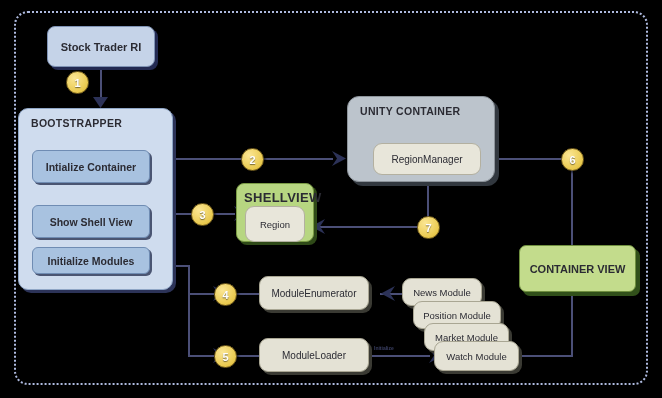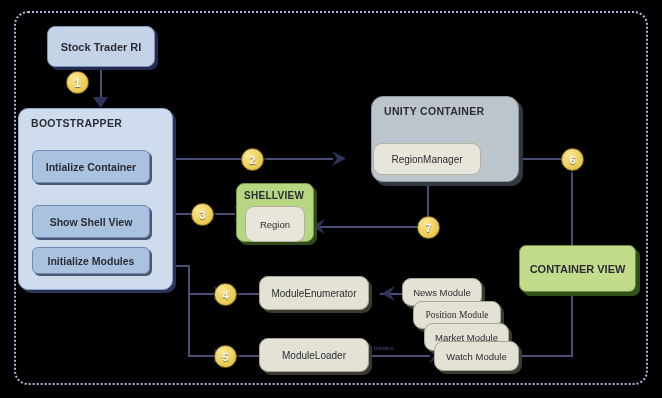--- a/index.html
+++ b/index.html
@@ -116,29 +116,29 @@
   <div class="node blue-inner" style="left:32px;top:142px;width:118px;height:33px;font-size:10.5px;">
     <span>Intialize Container</span>
   </div>
   <div class="node blue-inner" style="left:32px;top:197px;width:118px;height:33px;font-size:10.5px;">
     <span>Show Shell View</span>
   </div>
   <div class="node blue-inner" style="left:32px;top:239px;width:118px;height:27px;font-size:10.5px;">
     <span>Initialize Modules</span>
   </div>
 
-  <div class="node gray-outer" style="left:347px;top:96px;width:148px;height:86px;display:block;margin-left:24px;">
+  <div class="node gray-outer" style="left:347px;top:96px;width:148px;height:86px;display:block;">
     <div class="hdr">UNITY CONTAINER</div>
   </div>
   <div class="node beige-soft" style="left:373px;top:143px;width:108px;height:32px;font-size:10px;font-weight:normal;">
     <span>RegionManager</span>
   </div>
 
   <div class="node green-outer" style="left:236px;top:183px;width:78px;height:59px;display:block;">
-    <div class="hdr" style="left:7px;top:6px;font-size:10px;">SHELLVIEW</div>
+    <div class="hdr" style="left:7px;top:6px;font-size:13px;">SHELLVIEW</div>
   </div>
   <div class="node beige-soft" style="left:245px;top:206px;width:60px;height:36px;font-size:9.5px;font-weight:normal;">
     <span>Region</span>
   </div>
 
   <div class="node green-box" style="left:519px;top:245px;width:117px;height:47px;font-size:11px;">
     <span>CONTAINER VIEW</span>
   </div>
 
   <div class="node beige" style="left:259px;top:276px;width:110px;height:34px;font-size:10px;font-weight:normal;">
@@ -146,21 +146,21 @@
   </div>
   <div class="node beige" style="left:259px;top:338px;width:110px;height:34px;font-size:10px;font-weight:normal;">
     <span>ModuleLoader</span>
   </div>
 
   <span class="edge-label" style="left:374px;top:345px;">Initialize</span>
 
   <div class="node beige" style="left:402px;top:278px;width:80px;height:28px;font-size:9.5px;font-weight:normal;z-index:6;">
     <span>News Module</span>
   </div>
-  <div class="node beige" style="left:413px;top:301px;width:88px;height:28px;font-size:9.5px;font-weight:normal;z-index:7;font-family:Liberation Serif, serif;">
+  <div class="node beige" style="left:413px;top:301px;width:88px;height:28px;font-size:9.5px;font-weight:normal;z-index:7;">
     <span>Position Module</span>
   </div>
   <div class="node beige" style="left:424px;top:323px;width:85px;height:28px;font-size:9.5px;font-weight:normal;z-index:8;">
     <span>Market Module</span>
   </div>
   <div class="node beige" style="left:434px;top:341px;width:85px;height:30px;font-size:9.5px;font-weight:normal;z-index:9;">
     <span>Watch Module</span>
   </div>
 
   <div class="badge" style="left:66px;top:71px;">

